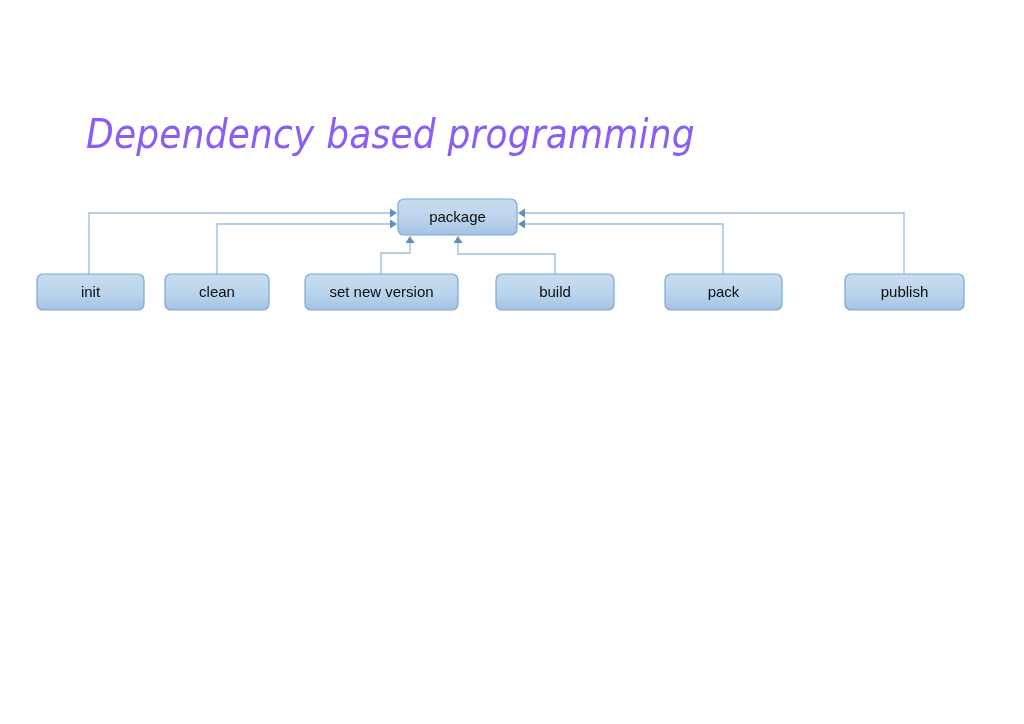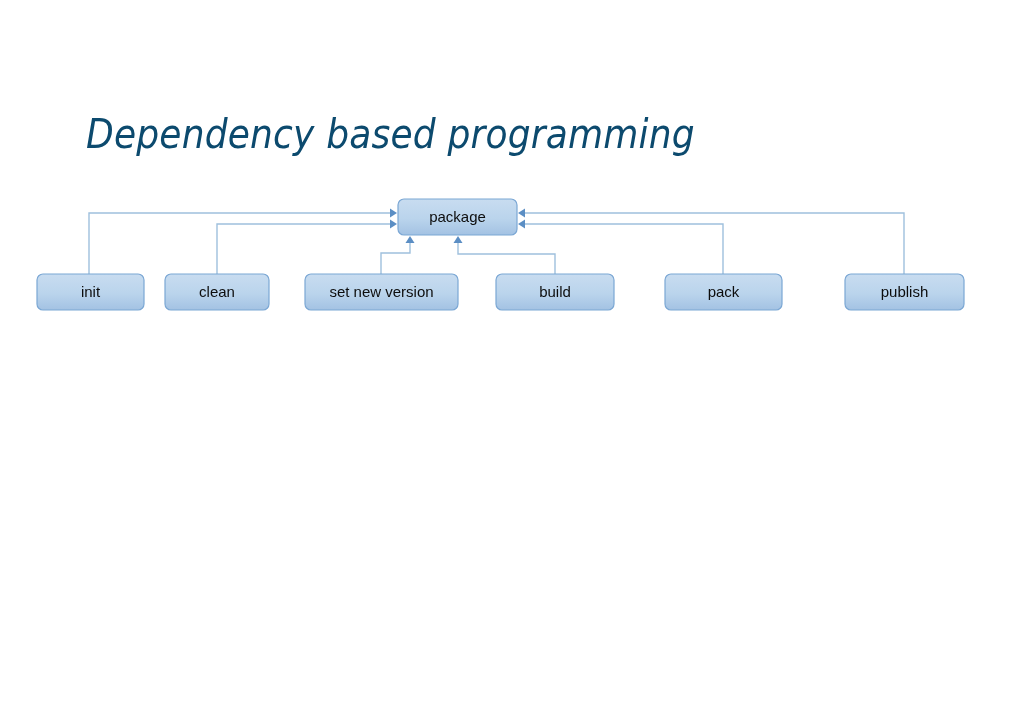--- a/index.html
+++ b/index.html
@@ -23,21 +23,21 @@
   }
   #slide-title {
     position: absolute;
     left: 86px;
     top: 112px;
     font-family: "DejaVu Sans Condensed", "Liberation Sans Narrow", "Liberation Sans", sans-serif;
     font-size: 40px;
     font-style: italic;
     font-weight: 400;
     font-stretch: condensed;
-    color: #0c4a6e;
+    color: #8b5cf6;
     letter-spacing: 0.2px;
     white-space: nowrap;
     line-height: 1.1;
   }
   #diagram {
     position: absolute;
     left: 0;
     top: 0;
     width: 1024px;
     height: 724px;

